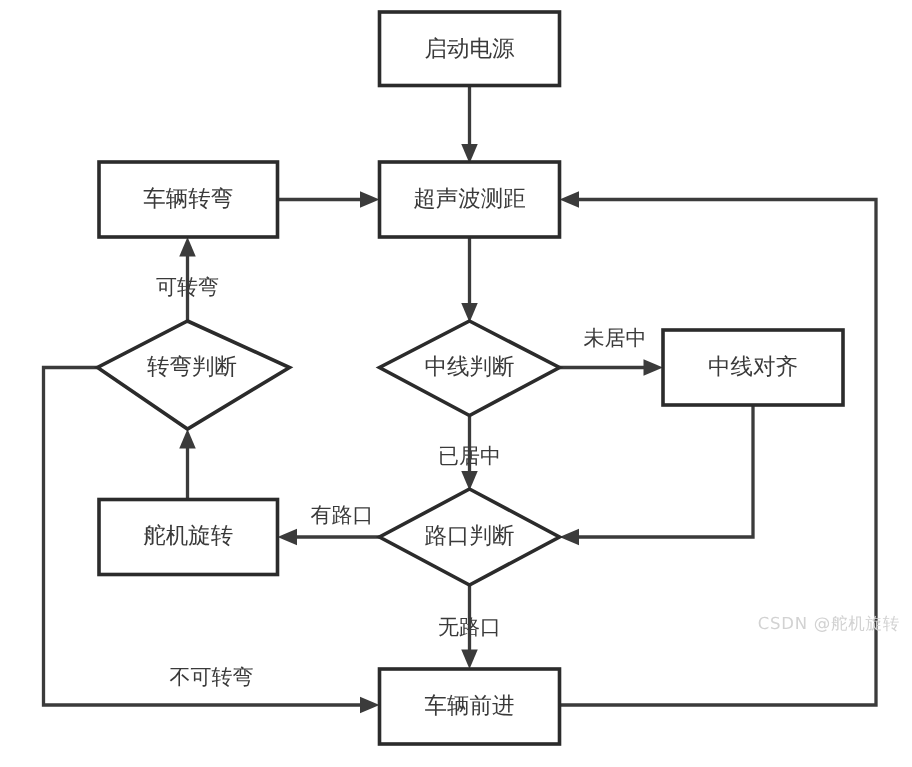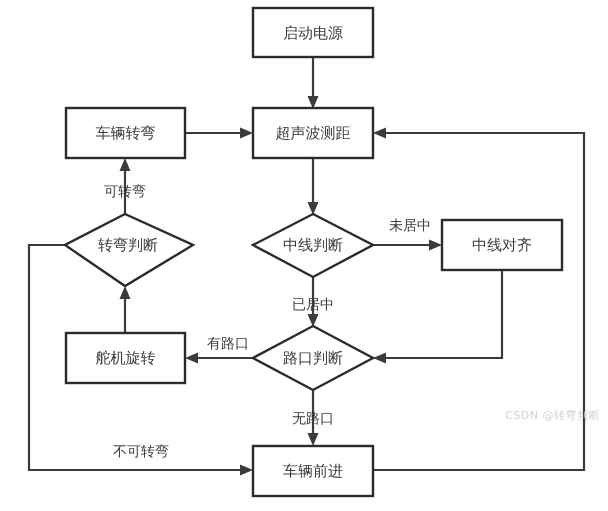--- a/index.html
+++ b/index.html
@@ -188,14 +188,14 @@
     <text class="edge-label" x="313" y="305">已居中</text>
 
     <text class="edge-label" x="228" y="344">有路口</text>
 
     <text class="edge-label" x="313" y="419">无路口</text>
 
     <text class="edge-label" x="141" y="452">不可转弯</text>
 
   </svg>
 
-  <div class="watermark">CSDN @转弯判断</div>
+  <div class="watermark">CSDN @舵机旋转</div>
 </div>
 
 </body></html>

